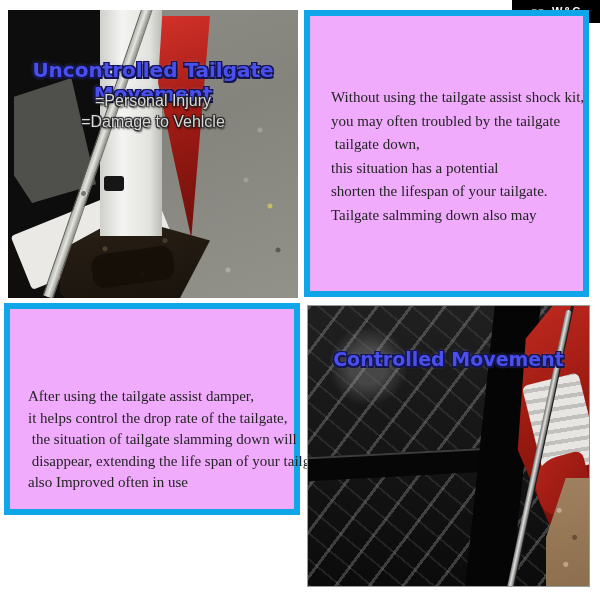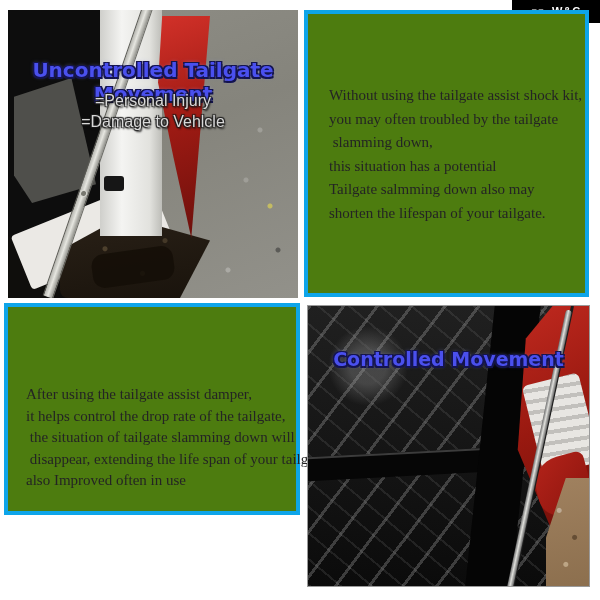--- a/index.html
+++ b/index.html
@@ -90,21 +90,21 @@
       text-shadow:-1.5px -1.5px 0 #141450,1.5px -1.5px 0 #141450,
                   -1.5px 1.5px 0 #141450,1.5px 1.5px 0 #141450,0 0 4px rgba(150,160,255,.55);}
   .title-tl{top:12px;font-size:20px;letter-spacing:0;}
   .title-br{top:6px;font-size:19px;}
   .overlay-line{color:#d9d9d9;
       text-shadow:-1px -1px 1px #1d1d1d,1px -1px 1px #1d1d1d,-1px 1px 1px #1d1d1d,1px 2px 2px #101010;}
   .sub-tl{top:44px;font-size:16px;line-height:21px;}
   .sub-br{top:31px;font-size:18px;line-height:20.5px;}
 
   
-  .panel{background:#4d7c0f;border:4px solid #0ea5e9;box-sizing:border-box;}
+  .panel{background:#f0abfc;border:6px solid #0ea5e9;box-sizing:border-box;}
   .panel-tr{left:304px;top:10px;width:285px;height:287px;padding:70px 10px 0 21px;}
   .panel-bl{left:4px;top:303px;width:296px;height:212px;padding:77px 8px 0 18px;}
   .serif-line{font-family:"Liberation Serif",serif;font-size:15px;color:#242424;
               white-space:pre;}
   .panel-tr .serif-line{line-height:23.5px;}
   .panel-bl .serif-line{line-height:21.5px;}
 </style>
 </head>
 <body>
 
@@ -129,24 +129,24 @@
   <div class="abs ovl blue-title title-tl">Uncontrolled Tailgate Movement</div>
   <div class="abs ovl sub-tl">
     <div class="overlay-line">=Personal Injury</div>
     <div class="overlay-line">=Damage to Vehlcle</div>
   </div>
 </div>
 
 <div class="abs panel panel-tr">
   <div class="serif-line">Without using the tailgate assist shock kit,</div>
   <div class="serif-line">you may often troubled by the tailgate</div>
-  <div class="serif-line"> slamming down,</div>
+  <div class="serif-line"> tailgate down,</div>
   <div class="serif-line">this situation has a potential</div>
+  <div class="serif-line">shorten the lifespan of your tailgate.</div>
   <div class="serif-line">Tailgate salmming down also may</div>
-  <div class="serif-line">shorten the lifespan of your tailgate.</div>
 </div>
 
 <div class="abs panel panel-bl">
   <div class="serif-line">After using the tailgate assist damper,</div>
   <div class="serif-line">it helps control the drop rate of the tailgate,</div>
   <div class="serif-line"> the situation of tailgate slamming down will</div>
   <div class="serif-line"> disappear, extending the life span of your tailgate,</div>
   <div class="serif-line">also Improved often in use</div>
 </div>
 

